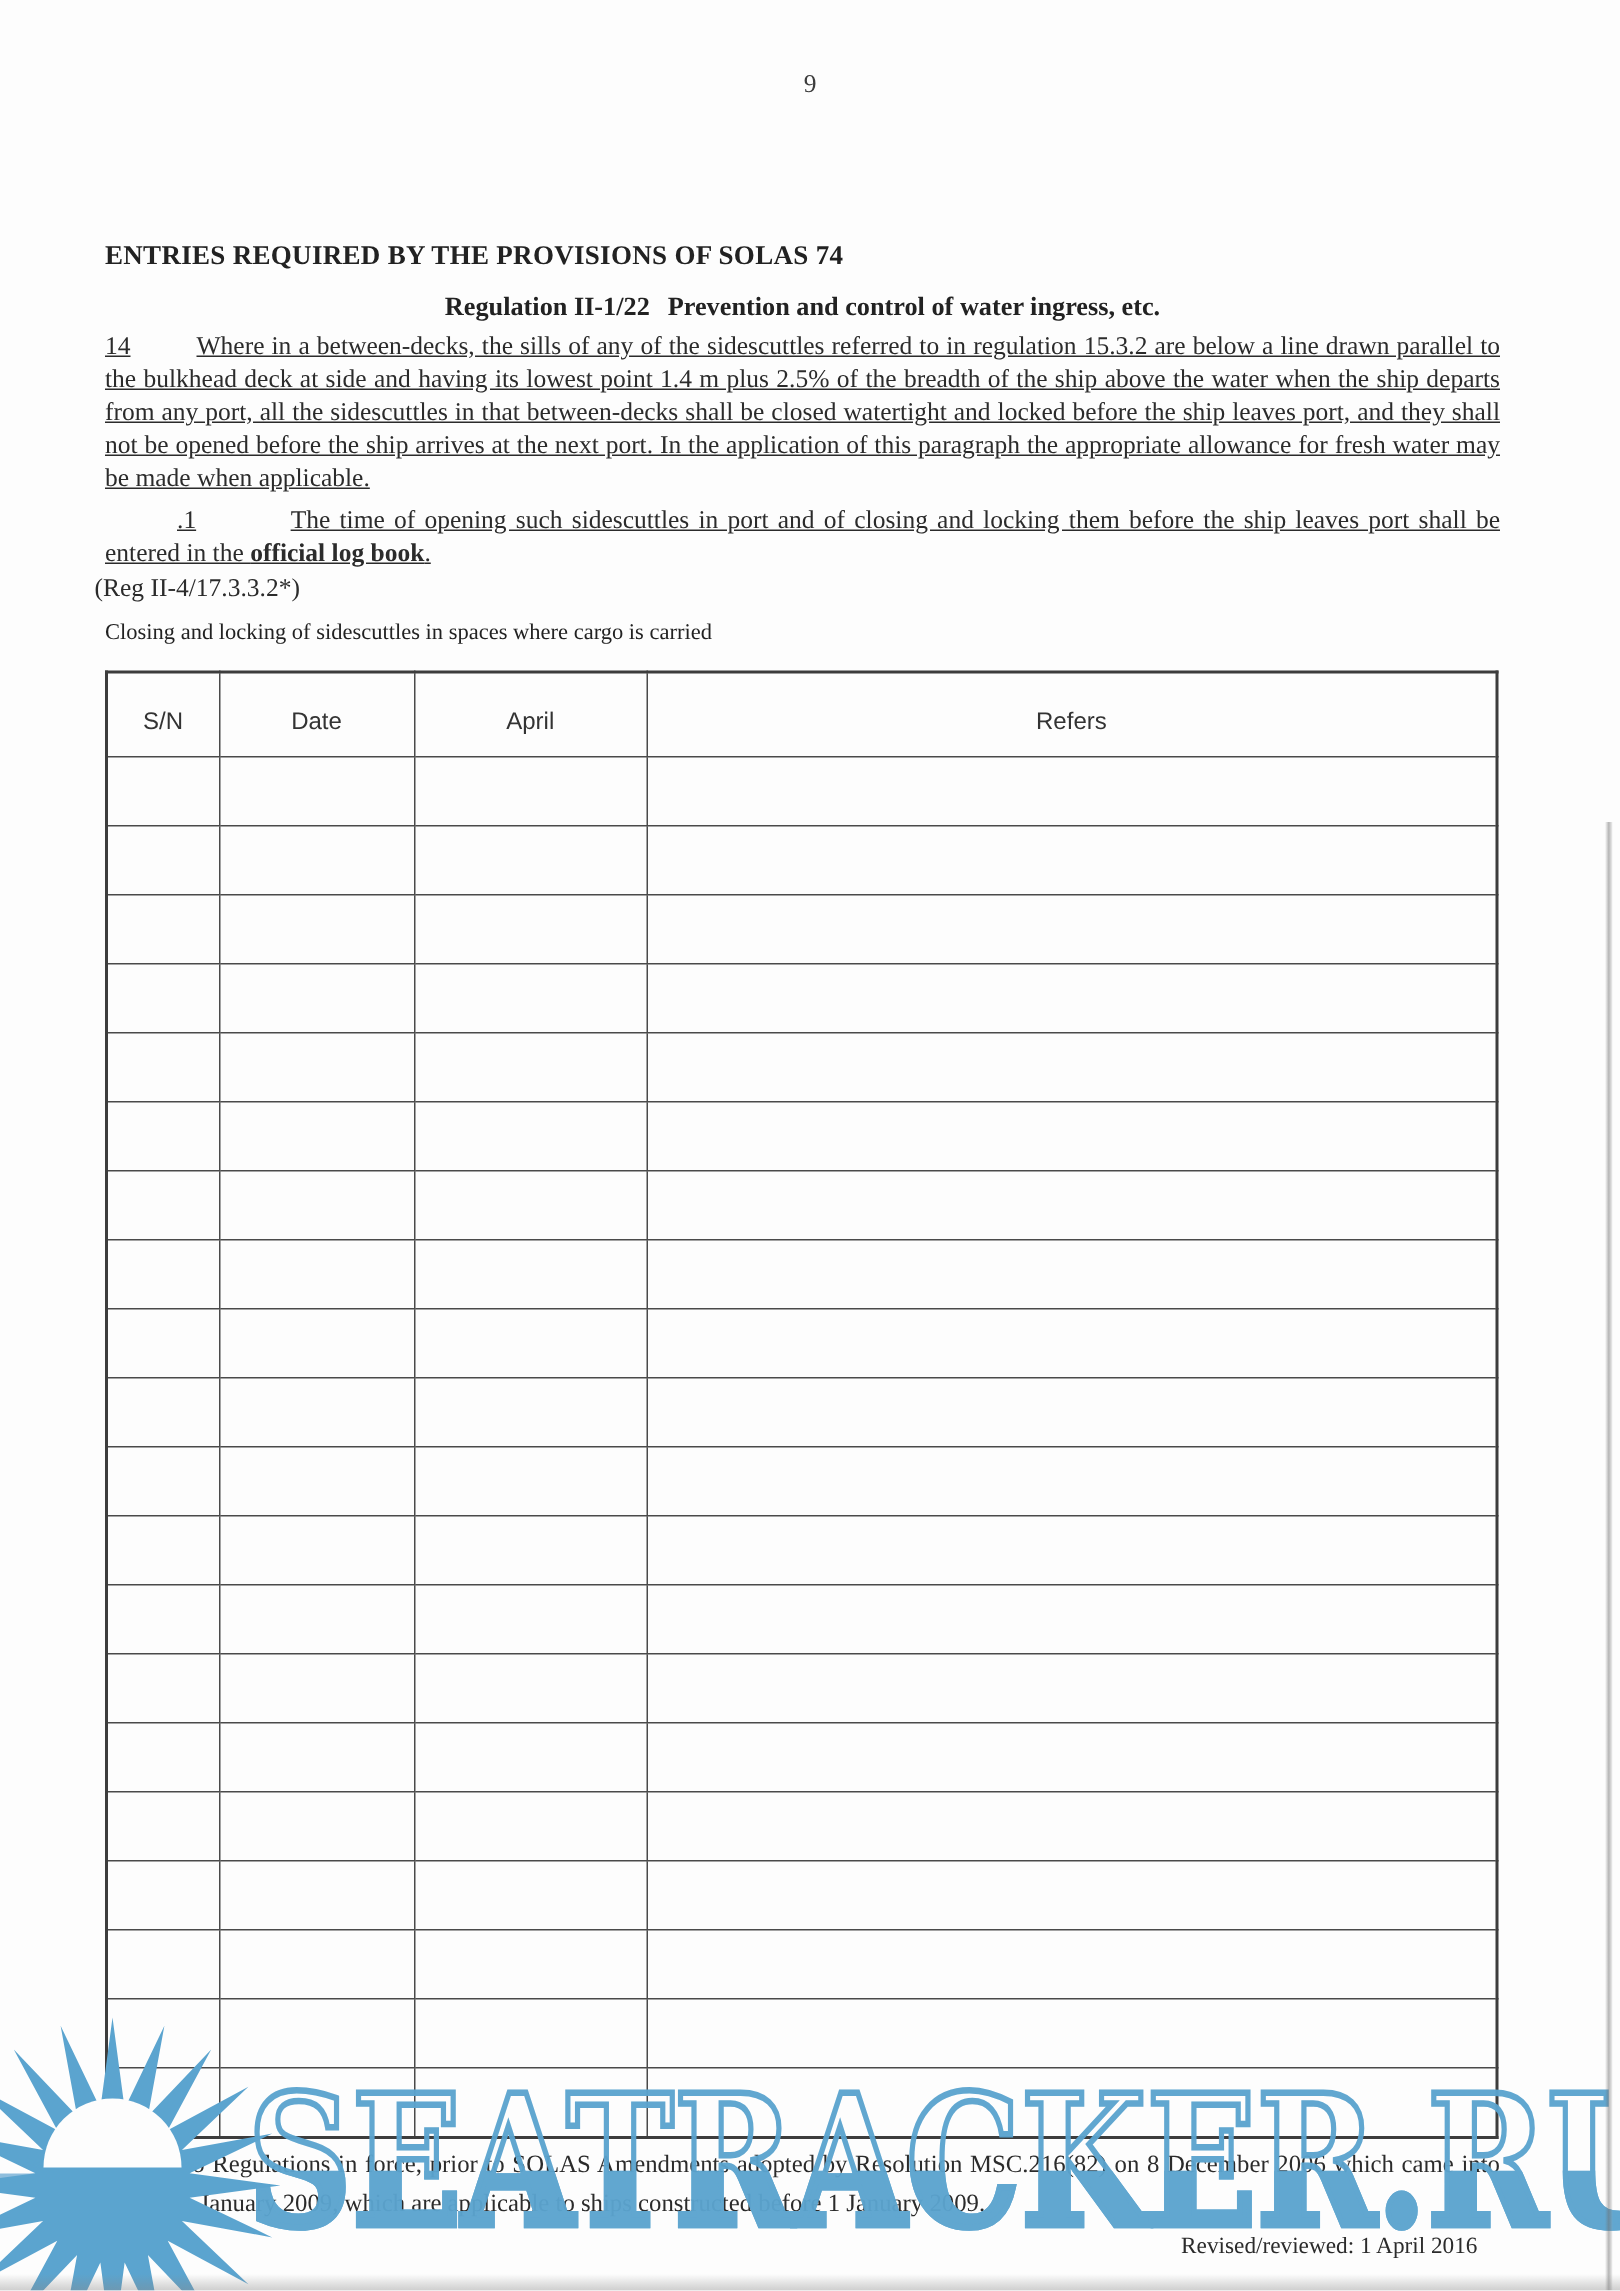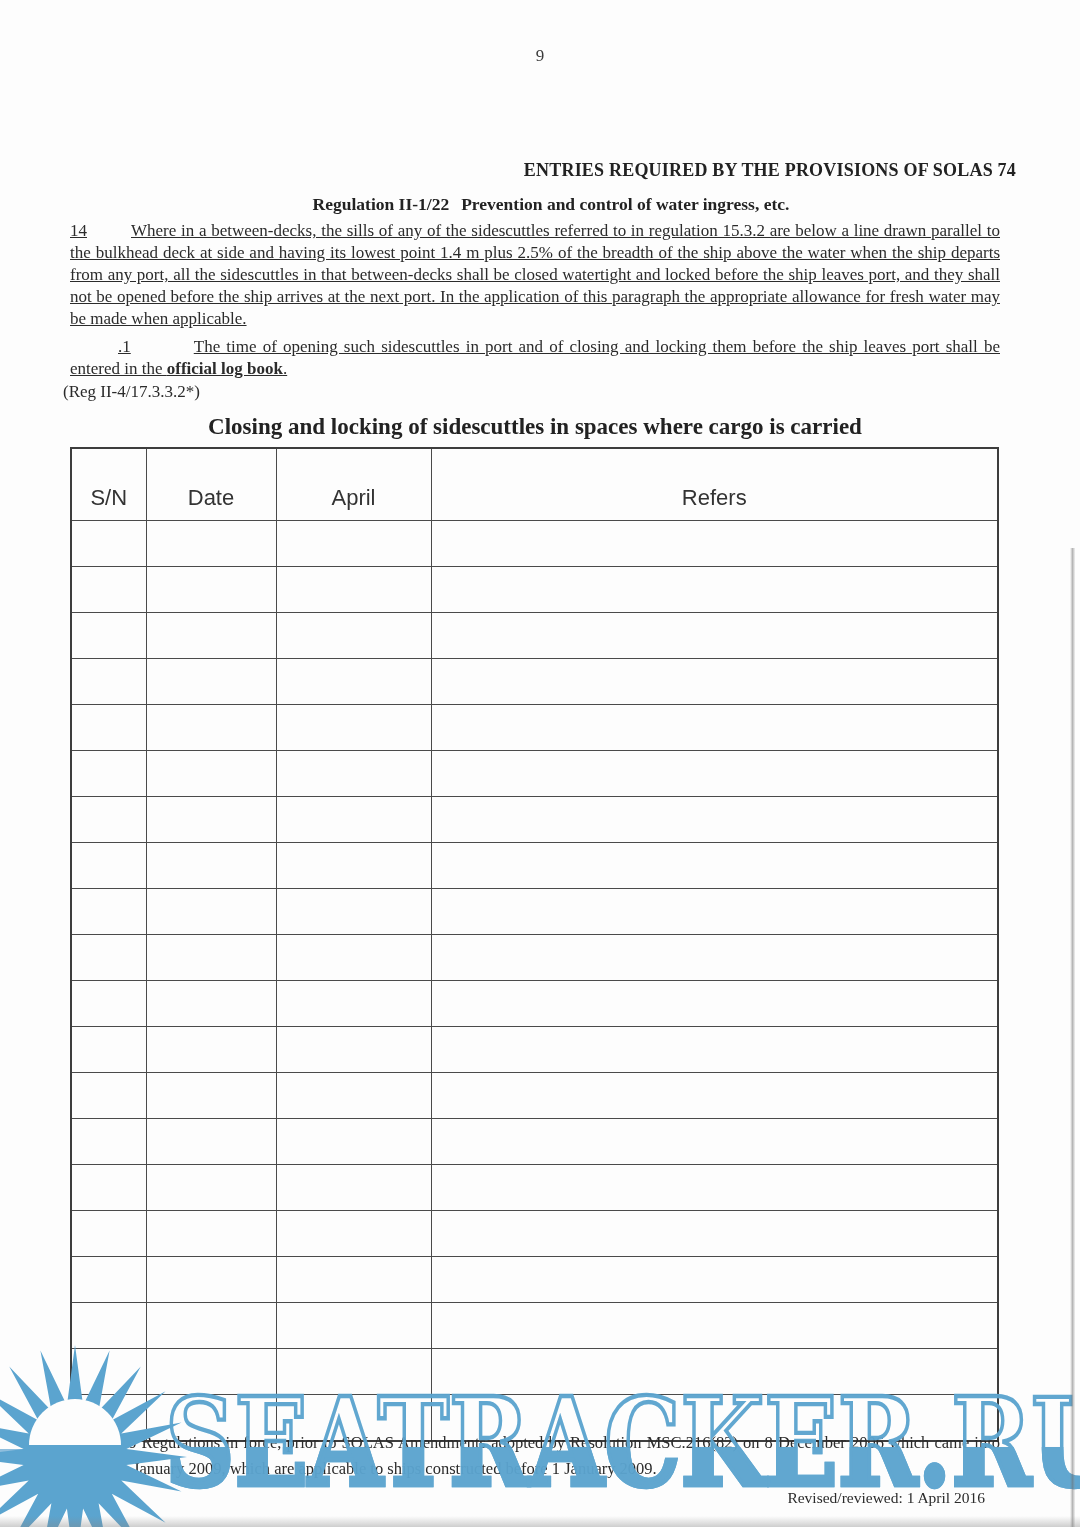--- a/index.html
+++ b/index.html
@@ -10,57 +10,57 @@
     overflow:hidden;
     font-family:"Liberation Serif","DejaVu Serif",serif;
     color:#262626;
   }
   .page-number{
     position:absolute;top:46px;left:0;width:1080px;
     text-align:center;font-size:17px;color:#3c3c3c;
   }
   .content{position:absolute;left:70px;top:0;width:930px;}
   .doc-title{
-    position:absolute;top:160px;left:16px;width:930px;
-    text-align:right;font-weight:bold;font-size:18px;letter-spacing:.2px;color:#222;
+    position:absolute;top:160px;left:0;width:930px;
+    text-align:left;font-weight:bold;font-size:18px;letter-spacing:.2px;color:#222;
   }
   .doc-subtitle{
-    position:absolute;top:194px;left:16px;width:930px;
+    position:absolute;top:194px;left:0;width:930px;
     text-align:center;font-weight:bold;font-size:17.5px;color:#222;
   }
   .doc-subtitle .gap{display:inline-block;width:12px;}
   .body-par{
     position:absolute;left:0;width:930px;margin:0;
     text-align:justify;font-size:17px;line-height:22px;color:#2b2b2b;text-decoration:underline;
   }
   .sp14{display:inline-block;width:44px;}
   .sp1a{display:inline-block;width:48px;}
   .sp1b{display:inline-block;width:63px;}
   .reg-ref{
     position:absolute;top:382px;left:-7px;margin:0;
     font-size:17px;color:#2b2b2b;
   }
   .table-title{
     position:absolute;top:414px;left:0;width:930px;margin:0;
-    text-align:center;font-weight:bold;font-size:23px;color:#222;
+    font-weight:normal;font-size:15px;color:#222;
   }
   table.log-table{
     position:absolute;top:447px;left:0;
     width:927px;border-collapse:collapse;table-layout:fixed;
     border:2px solid #3d3d3d;
   }
   table.log-table th,table.log-table td{
     border:1px solid #4a4a4a;
     height:45px;padding:0;
   }
   table.log-table th{
     font-family:"Liberation Sans","DejaVu Sans",sans-serif;
-    font-weight:400;font-size:22px;color:#333;
+    font-weight:400;font-size:16px;color:#333;
     text-align:center;vertical-align:middle;
-    padding-top:26px;
+    padding-top:10px;
   }
   .footnote{
     position:absolute;top:1430px;left:-8px;width:938px;margin:0;
     text-align:justify;font-size:16.5px;line-height:26px;color:#2b2b2b;
   }
   .revised{
     position:absolute;top:1489px;left:0;width:915px;margin:0;
     text-align:right;font-size:15.5px;color:#2b2b2b;
   }
   

